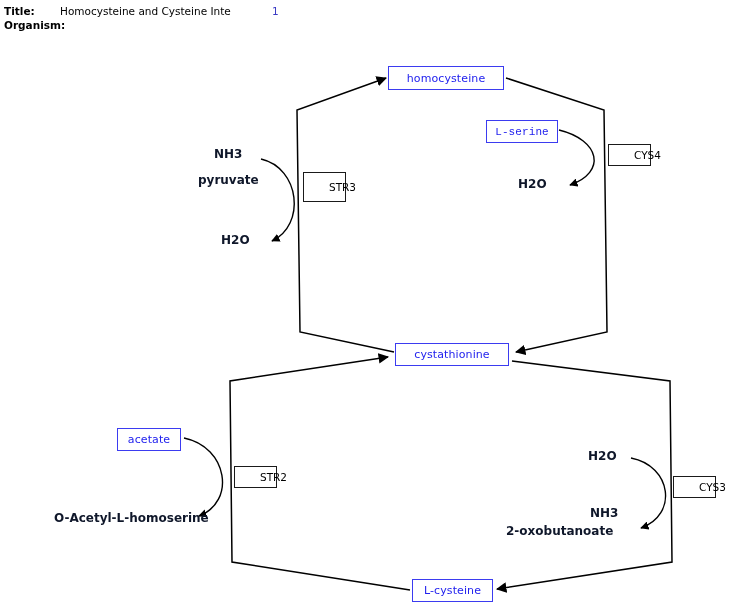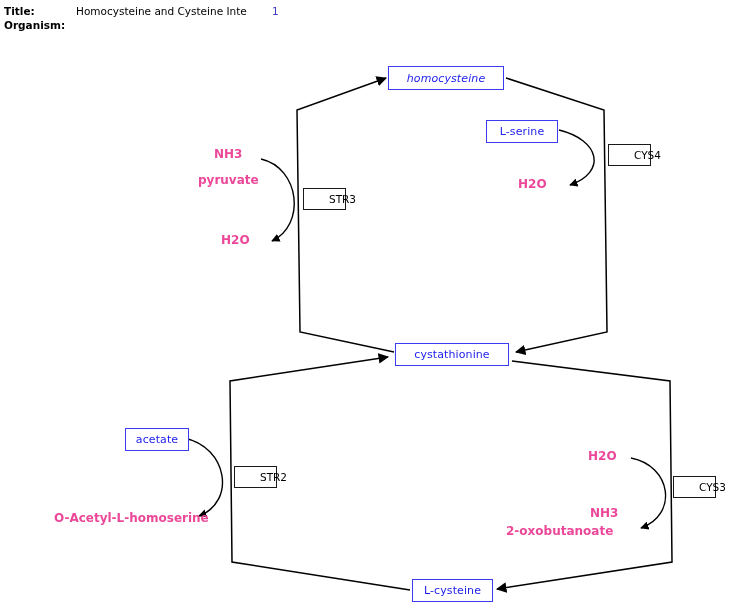--- a/index.html
+++ b/index.html
@@ -23,21 +23,20 @@
     top: 4px;
     width: 400px;
   }
   .hdr-row {
     display: flex;
     align-items: flex-start;
     line-height: 14px;
     height: 14px;
     font-size: 10.5px;
     color: #000000;
-    gap: 16px;
   }
   .hdr-key {
     font-weight: bold;
     width: 56px;
     flex: 0 0 56px;
   }
   .hdr-val {
     font-weight: normal;
     white-space: pre;
   }
@@ -86,21 +85,21 @@
     justify-content: center;
     white-space: nowrap;
     padding-left: 36px;
   }
 
   
   .cofactor {
     position: absolute;
     font-size: 12px;
     font-weight: bold;
-    color: #ec4899;
+    color: #0f172a;
     white-space: nowrap;
   }
 </style>
 </head>
 <body>
 
 <div id="page">
 
   <div id="header">
     <div class="hdr-row">
@@ -149,41 +148,41 @@
 
     <g>
       <path d="M 184 438 C 228 447, 236 502, 199 516" fill="none" stroke="#000000" stroke-width="1.4" marker-end="url(#ah-sm)"></path>
     </g>
 
     <g>
       <path d="M 631 458 C 672 466, 678 515, 641 528" fill="none" stroke="#000000" stroke-width="1.4" marker-end="url(#ah-sm)"></path>
     </g>
   </svg>
 
-  <div class="metabolite" style="left:388px; top:66px; width:116px; height:24px;font-style:italic;">
+  <div class="metabolite" style="left:388px; top:66px; width:116px; height:24px;">
     <span>homocysteine</span>
   </div>
 
-  <div class="metabolite" style="left:486px; top:120px; width:72px; height:23px;">
+  <div class="metabolite" style="left:486px; top:120px; width:72px; height:23px;font-family:Liberation Mono, monospace;">
     <span>L-serine</span>
   </div>
 
   <div class="metabolite" style="left:395px; top:343px; width:114px; height:23px;">
     <span>cystathionine</span>
   </div>
 
-  <div class="metabolite" style="left:117px; top:428px; width:64px; height:23px;margin-left:8px;">
+  <div class="metabolite" style="left:117px; top:428px; width:64px; height:23px;">
     <span>acetate</span>
   </div>
 
   <div class="metabolite" style="left:412px; top:579px; width:81px; height:23px;">
     <span>L-cysteine</span>
   </div>
 
-  <div class="enzyme" style="left:303px; top:188px; width:43px; height:22px;">
+  <div class="enzyme" style="left:303px; top:172px; width:43px; height:30px;">
     <span>STR3</span>
   </div>
 
   <div class="enzyme" style="left:608px; top:144px; width:43px; height:22px;">
     <span>CYS4</span>
   </div>
 
   <div class="enzyme" style="left:234px; top:466px; width:43px; height:22px;text-align:right;">
     <span>STR2</span>
   </div>

